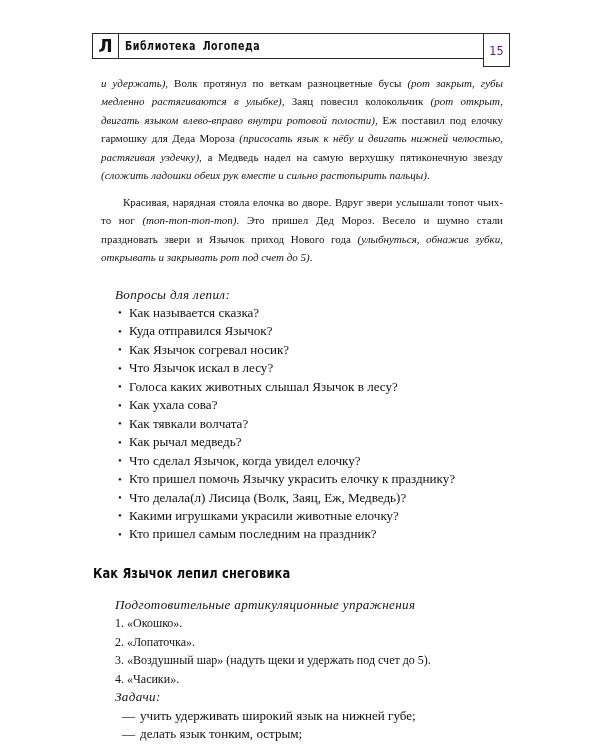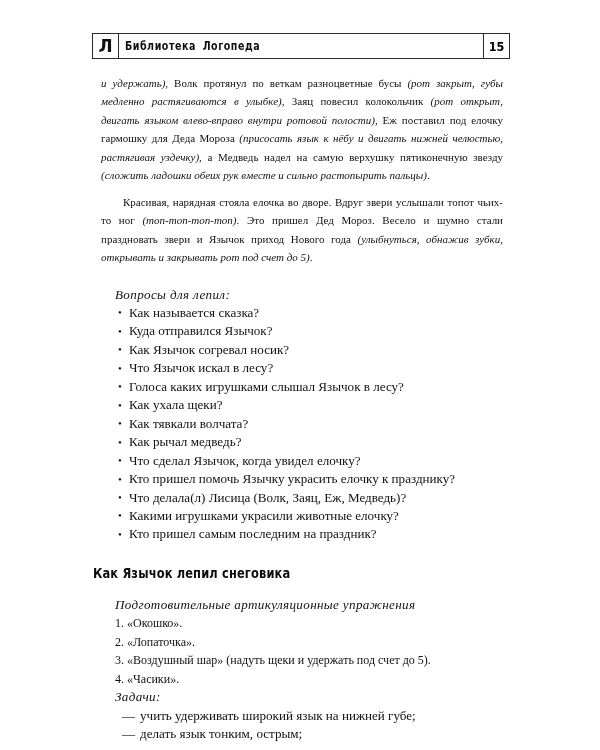--- a/index.html
+++ b/index.html
@@ -66,30 +66,30 @@
     font-family: "DejaVu Sans Condensed", "Liberation Sans Narrow", "Liberation Sans", sans-serif;
     font-weight: bold;
     font-size: 11.5px;
     letter-spacing: 0.6px;
     word-spacing: 3px;
     color: #111111;
     transform: scaleX(0.92);
   }
   .header-page {
     width: 27px;
-    height: 26px;
+    height: 34px;
     border: 1px solid #2b2b2b;
     box-sizing: border-box;
     display: flex;
     align-items: center;
     justify-content: center;
     font-family: "DejaVu Sans Condensed", "Liberation Sans Narrow", "Liberation Sans", sans-serif;
-    font-weight: bold;
+    font-weight: normal;
     font-size: 12.5px;
-    color: #000000;
+    color: #4c1d95;
     background: #ffffff;
     flex: 0 0 auto;
   }
 
   
   .content {
     position: absolute;
     left: 93px;
     top: 66px;
     width: 418px;
@@ -210,22 +210,22 @@
 
     <div class="gap-before-questions"></div>
 
     <p class="sub-italic">Вопросы для лепил:</p>
 
     <ul class="qlist">
       <li><span class="bullet">•</span><span>Как называется сказка?</span></li>
       <li><span class="bullet">•</span><span>Куда отправился Язычок?</span></li>
       <li><span class="bullet">•</span><span>Как Язычок согревал носик?</span></li>
       <li><span class="bullet">•</span><span>Что Язычок искал в лесу?</span></li>
-      <li><span class="bullet">•</span><span>Голоса каких игрушками слышал Язычок в лесу?</span></li>
-      <li><span class="bullet">•</span><span>Как ухала щеки?</span></li>
+      <li><span class="bullet">•</span><span>Голоса каких животных слышал Язычок в лесу?</span></li>
+      <li><span class="bullet">•</span><span>Как ухала сова?</span></li>
       <li><span class="bullet">•</span><span>Как тявкали волчата?</span></li>
       <li><span class="bullet">•</span><span>Как рычал медведь?</span></li>
       <li><span class="bullet">•</span><span>Что сделал Язычок, когда увидел елочку?</span></li>
       <li><span class="bullet">•</span><span>Кто пришел помочь Язычку украсить елочку к празднику?</span></li>
       <li><span class="bullet">•</span><span>Что делала(л) Лисица (Волк, Заяц, Еж, Медведь)?</span></li>
       <li><span class="bullet">•</span><span>Какими игрушками украсили животные елочку?</span></li>
       <li><span class="bullet">•</span><span>Кто пришел самым последним на праздник?</span></li>
     </ul>
 
     <div class="gap-before-section"></div>

